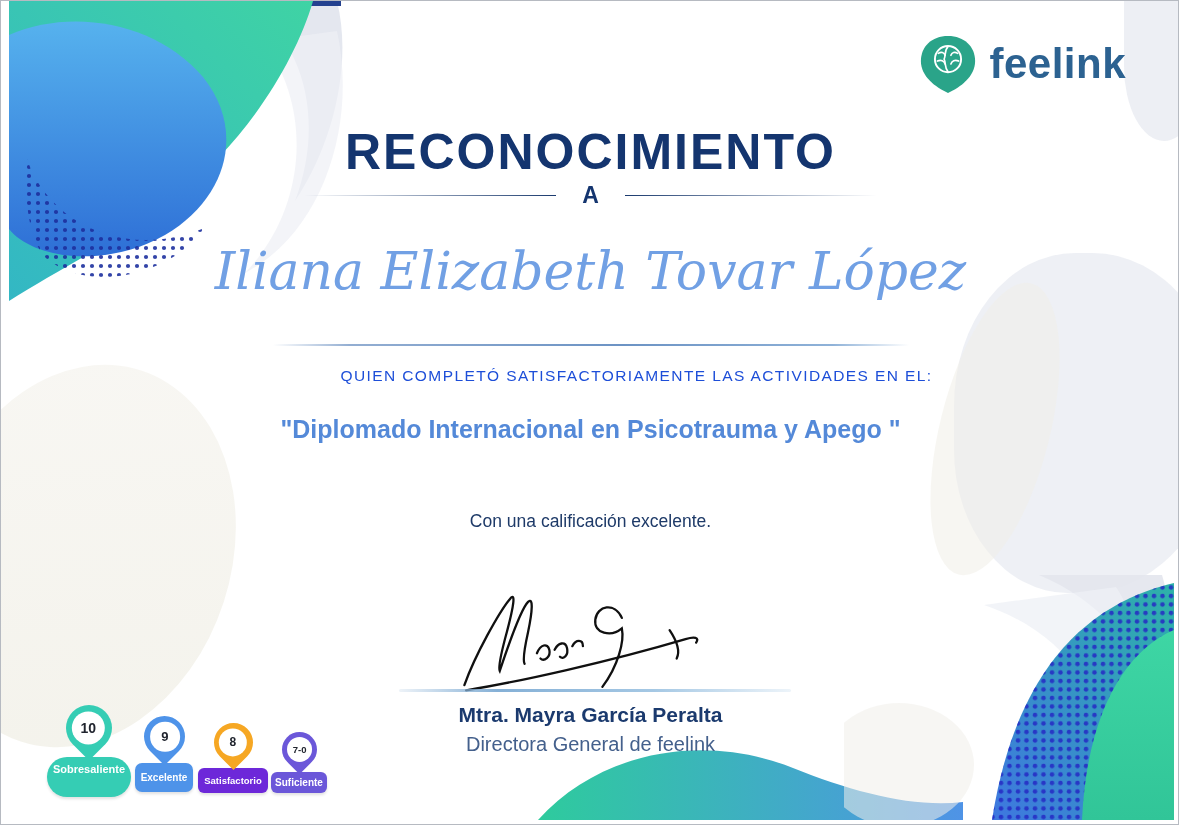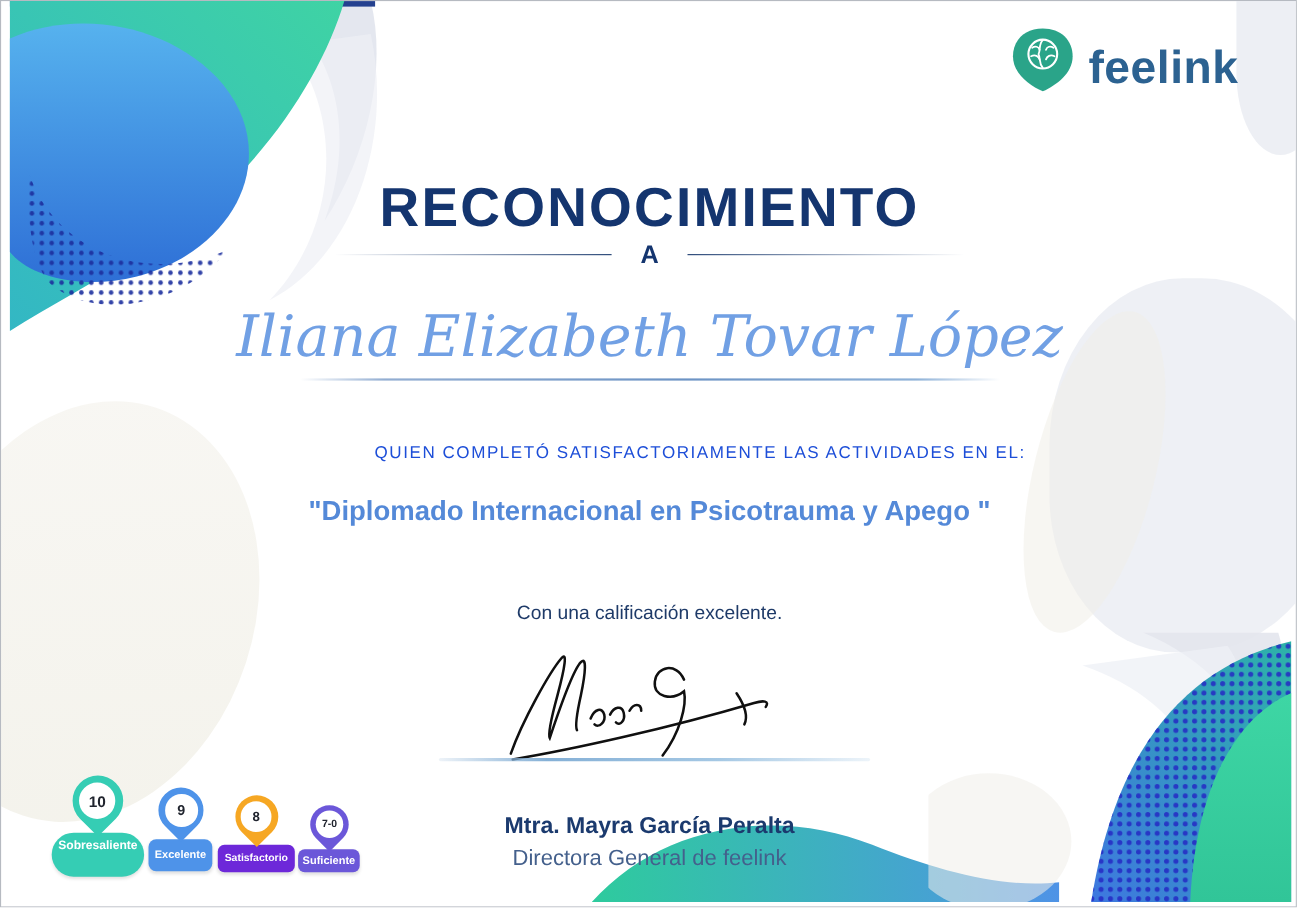--- a/index.html
+++ b/index.html
@@ -20,24 +20,24 @@
   }
   .blob-top-right{
     right:-26px;top:-10px;width:80px;height:150px;border-radius:0 0 50% 50%;
     background:#e9ebf1;opacity:.8;
   }
   .blob-left-beige{
     left:-70px;top:360px;width:300px;height:390px;border-radius:50%;
     background:linear-gradient(160deg,#f4f2ec,#eceade);opacity:.6;transform:rotate(18deg);
   }
   
-  .logo{position:absolute;top:22px;right:52px;display:flex;align-items:flex-end;gap:10px;}
+  .logo{position:absolute;top:32px;right:52px;display:flex;align-items:center;gap:10px;}
   .logo-text{font-size:42px;font-weight:bold;color:#2c6291;letter-spacing:.5px;}
   
-  .c{position:absolute;left:0;width:1179px;text-align:center;margin-top:36px;}
+  .c{position:absolute;left:0;width:1179px;text-align:center;}
   .title{top:122px;font-size:50px;font-weight:800;color:#14356f;letter-spacing:2px;}
   .a-row{top:181px;display:flex;align-items:center;justify-content:center;gap:26px;}
   .a-line{width:252px;height:1px;}
   .a-line.l{background:linear-gradient(90deg,rgba(26,58,110,0),#1a3a6e);}
   .a-line.r{background:linear-gradient(90deg,#1a3a6e,rgba(26,58,110,0));}
   .a-letter{font-size:23px;font-weight:800;color:#14356f;}
   .recipient{top:240px;font-family:"DejaVu Serif",serif;font-style:italic;font-size:52px;color:#71a0e4;}
   .name-line{top:343px;left:272px;width:636px;height:2px;
     background:linear-gradient(90deg,rgba(120,150,190,0),#93aed2 12%,#6c93c4 55%,#8fb2d8 88%,rgba(120,150,190,0));}
   .completion{top:366px;font-size:15.5px;font-weight:400;letter-spacing:1.4px;color:#1d4ed8;padding-left:46px;}

